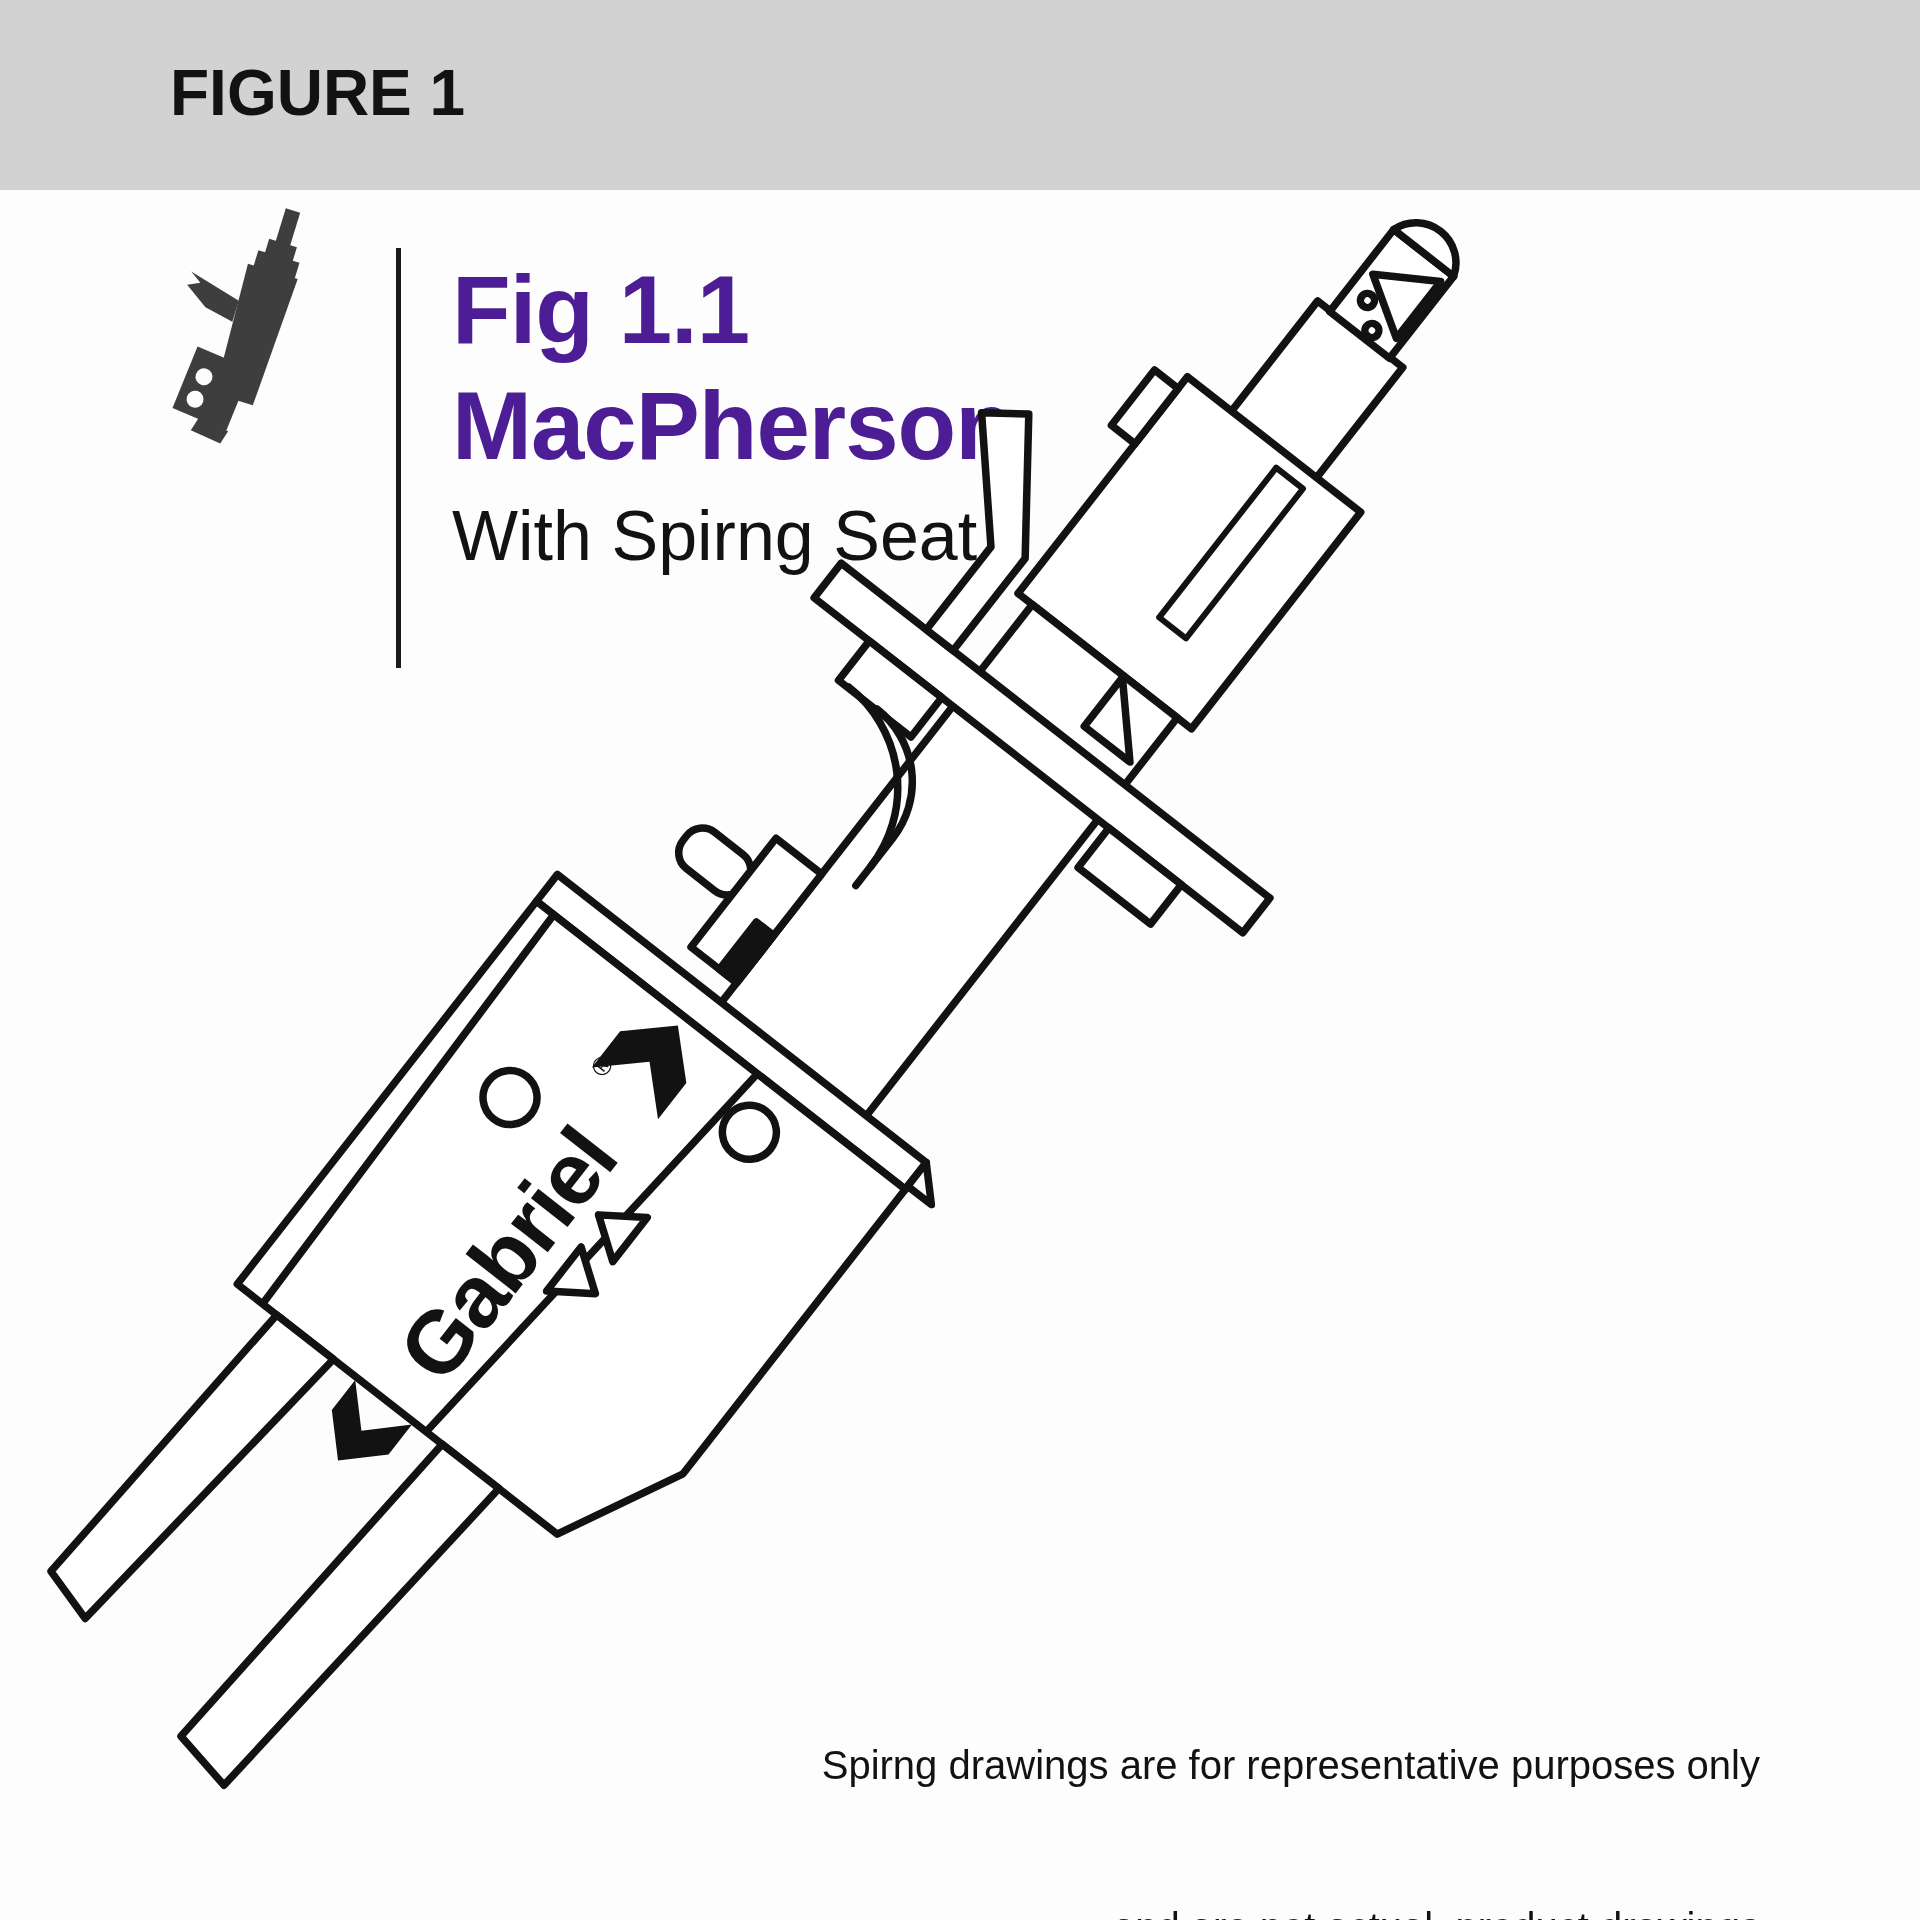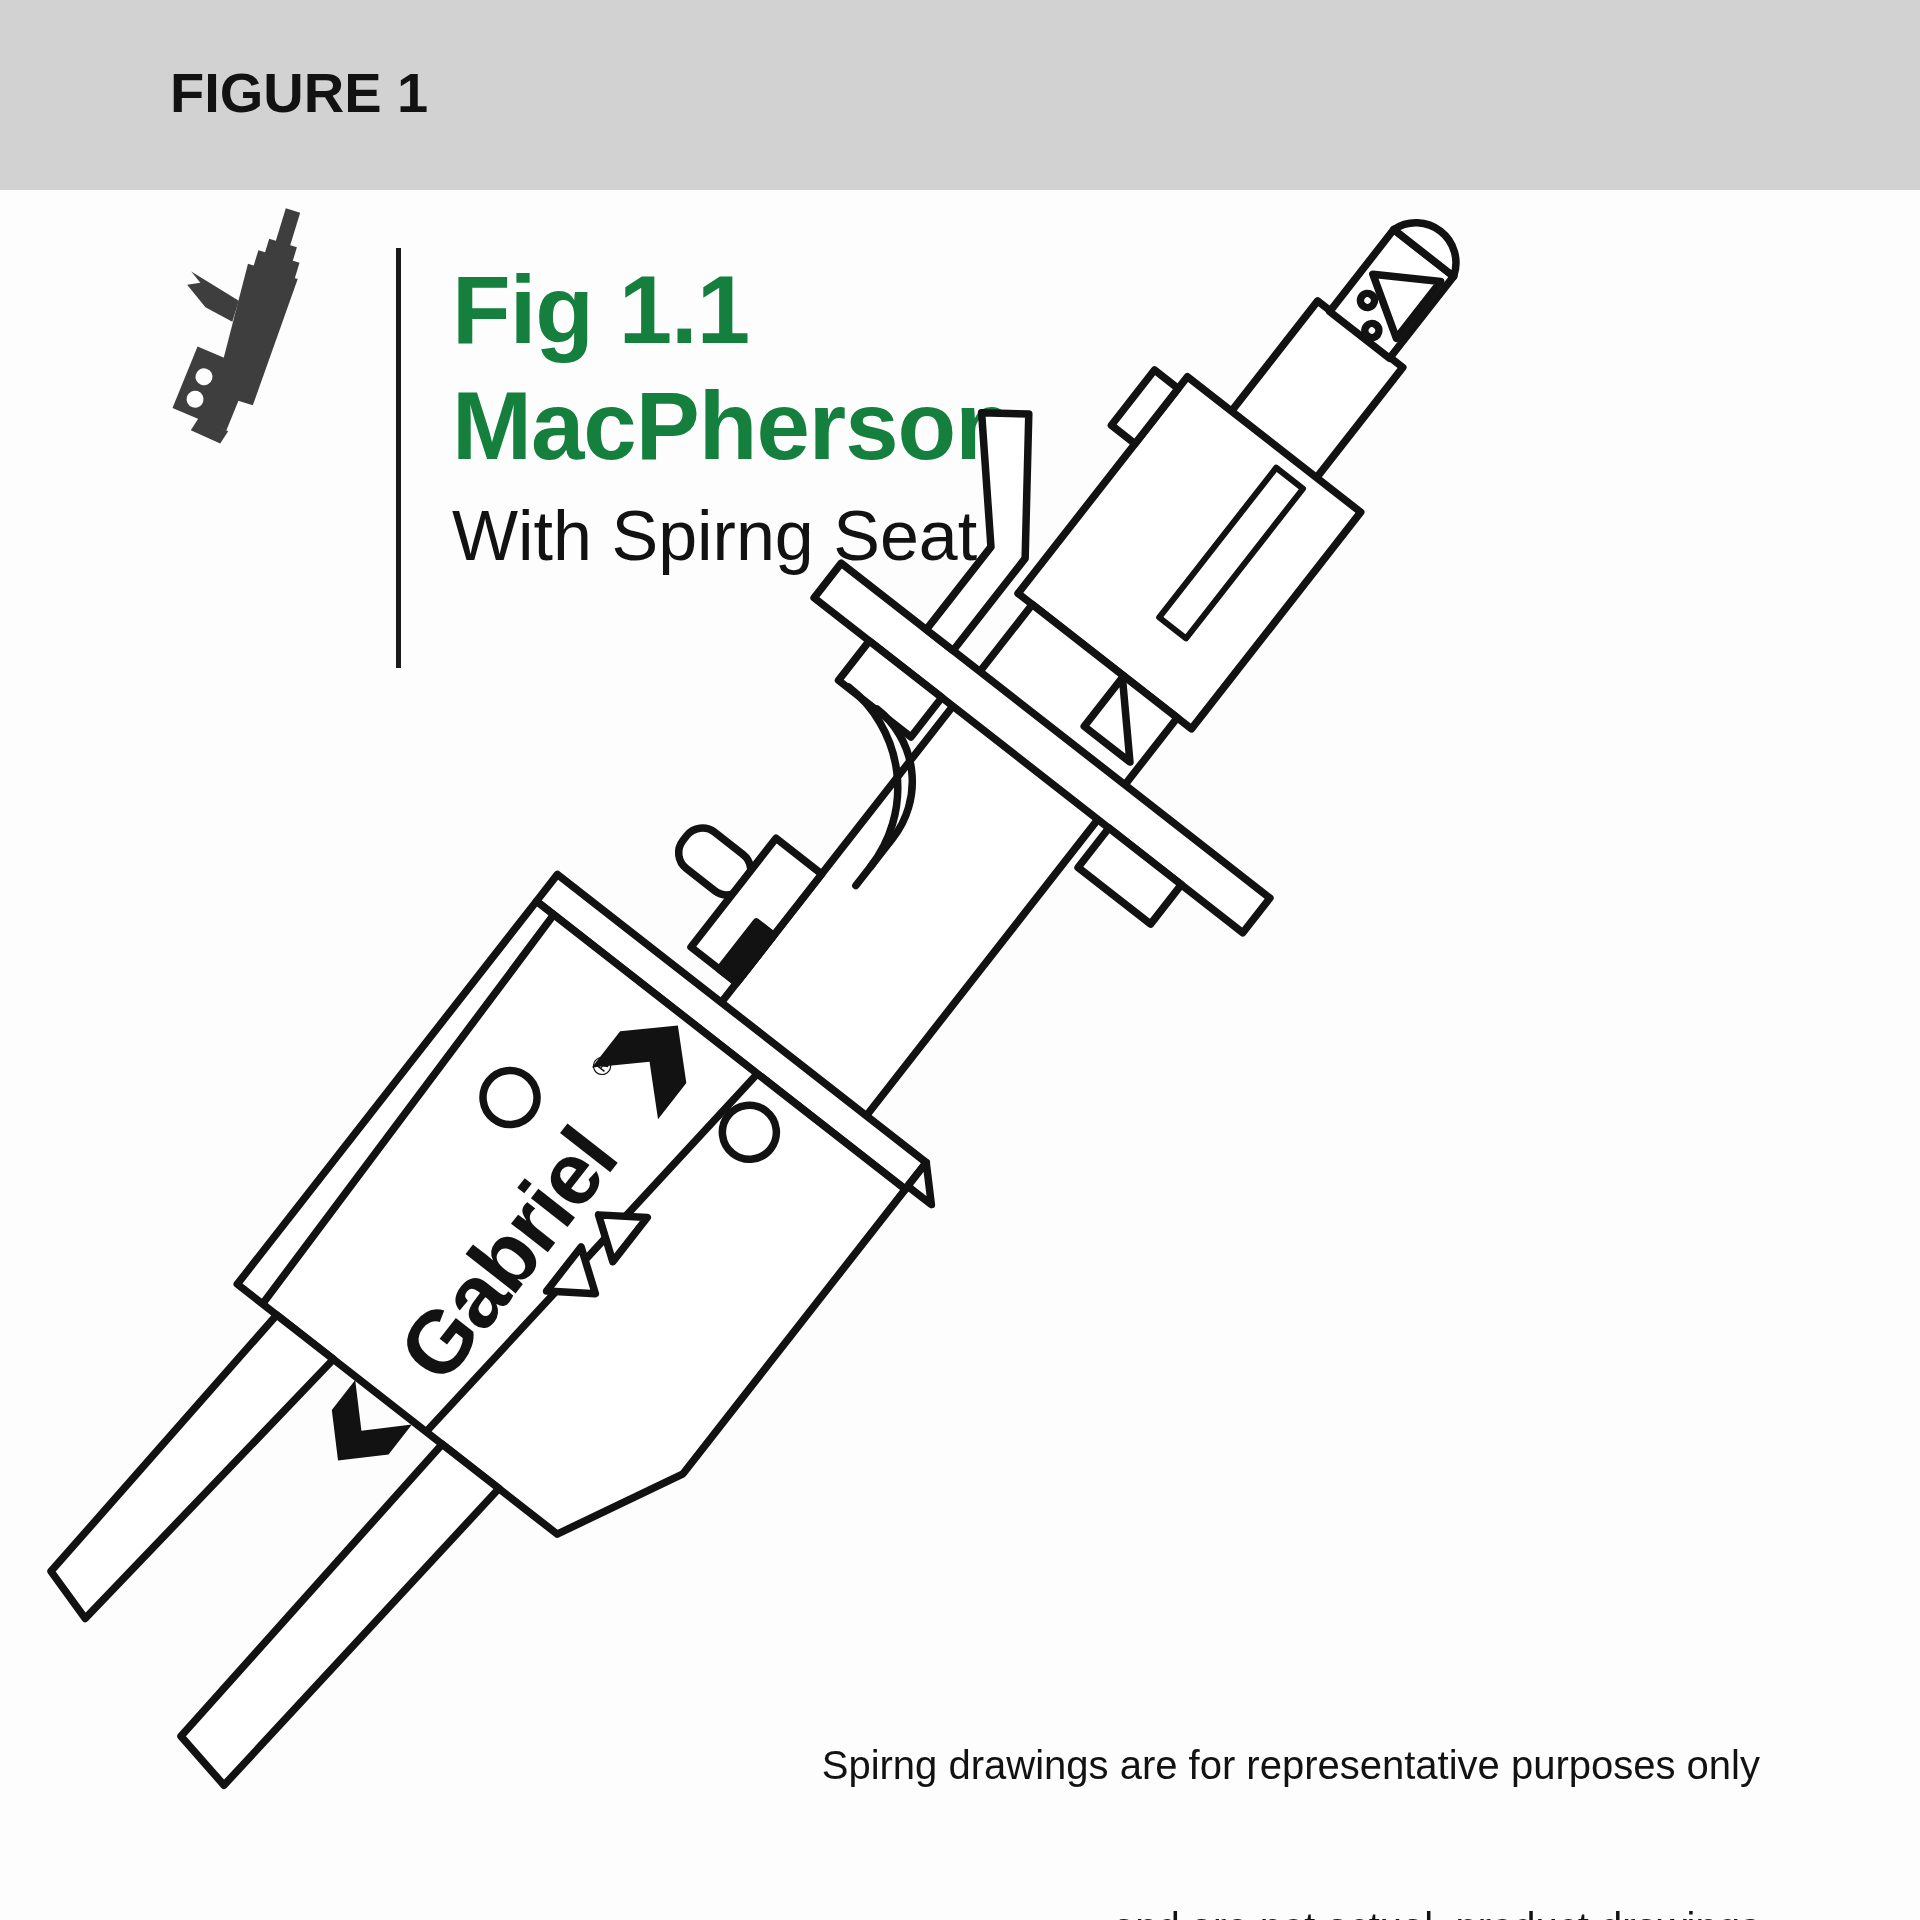--- a/index.html
+++ b/index.html
@@ -4,27 +4,27 @@
 <style>
   html,body{margin:0;padding:0;background:#e8e8e8;}
   .page{
     position:relative;width:1920px;height:1920px;overflow:hidden;
     background:#fdfdfd;font-family:"Liberation Sans",sans-serif;color:#121212;
   }
   .band{
     position:absolute;left:0;top:0;width:1920px;height:190px;background:#d2d2d2;
   }
   .band h1{
-    margin:0;padding:0 0 0 170px;line-height:186px;font-size:56px;font-weight:800;
+    margin:0;padding:0 0 0 170px;line-height:186px;font-size:64px;font-weight:800;
     letter-spacing:0;color:#121212;
   }
   .icon-wrap{position:absolute;left:170px;top:202px;width:180px;height:250px;}
   .divider{position:absolute;left:396px;top:248px;width:5px;height:420px;background:#1a1a1a;}
   .titles{position:absolute;left:452px;top:252px;width:720px;}
-  .title-line{font-size:96px;font-weight:800;line-height:116px;letter-spacing:-1px;color:#15803d;}
+  .title-line{font-size:96px;font-weight:800;line-height:116px;letter-spacing:-1px;color:#4c1d95;}
   .subtitle{font-size:70px;font-weight:400;line-height:100px;letter-spacing:0;color:#121212;margin-top:2px;}
   .drawing-svg{position:absolute;left:0;top:0;width:1920px;height:1920px;}
   .disclaimer{
     position:absolute;right:160px;top:1630px;text-align:right;
     font-size:40px;line-height:54px;font-weight:400;color:#121212;white-space:pre-wrap;
   }
 </style>
 </head>
 <body>
 

